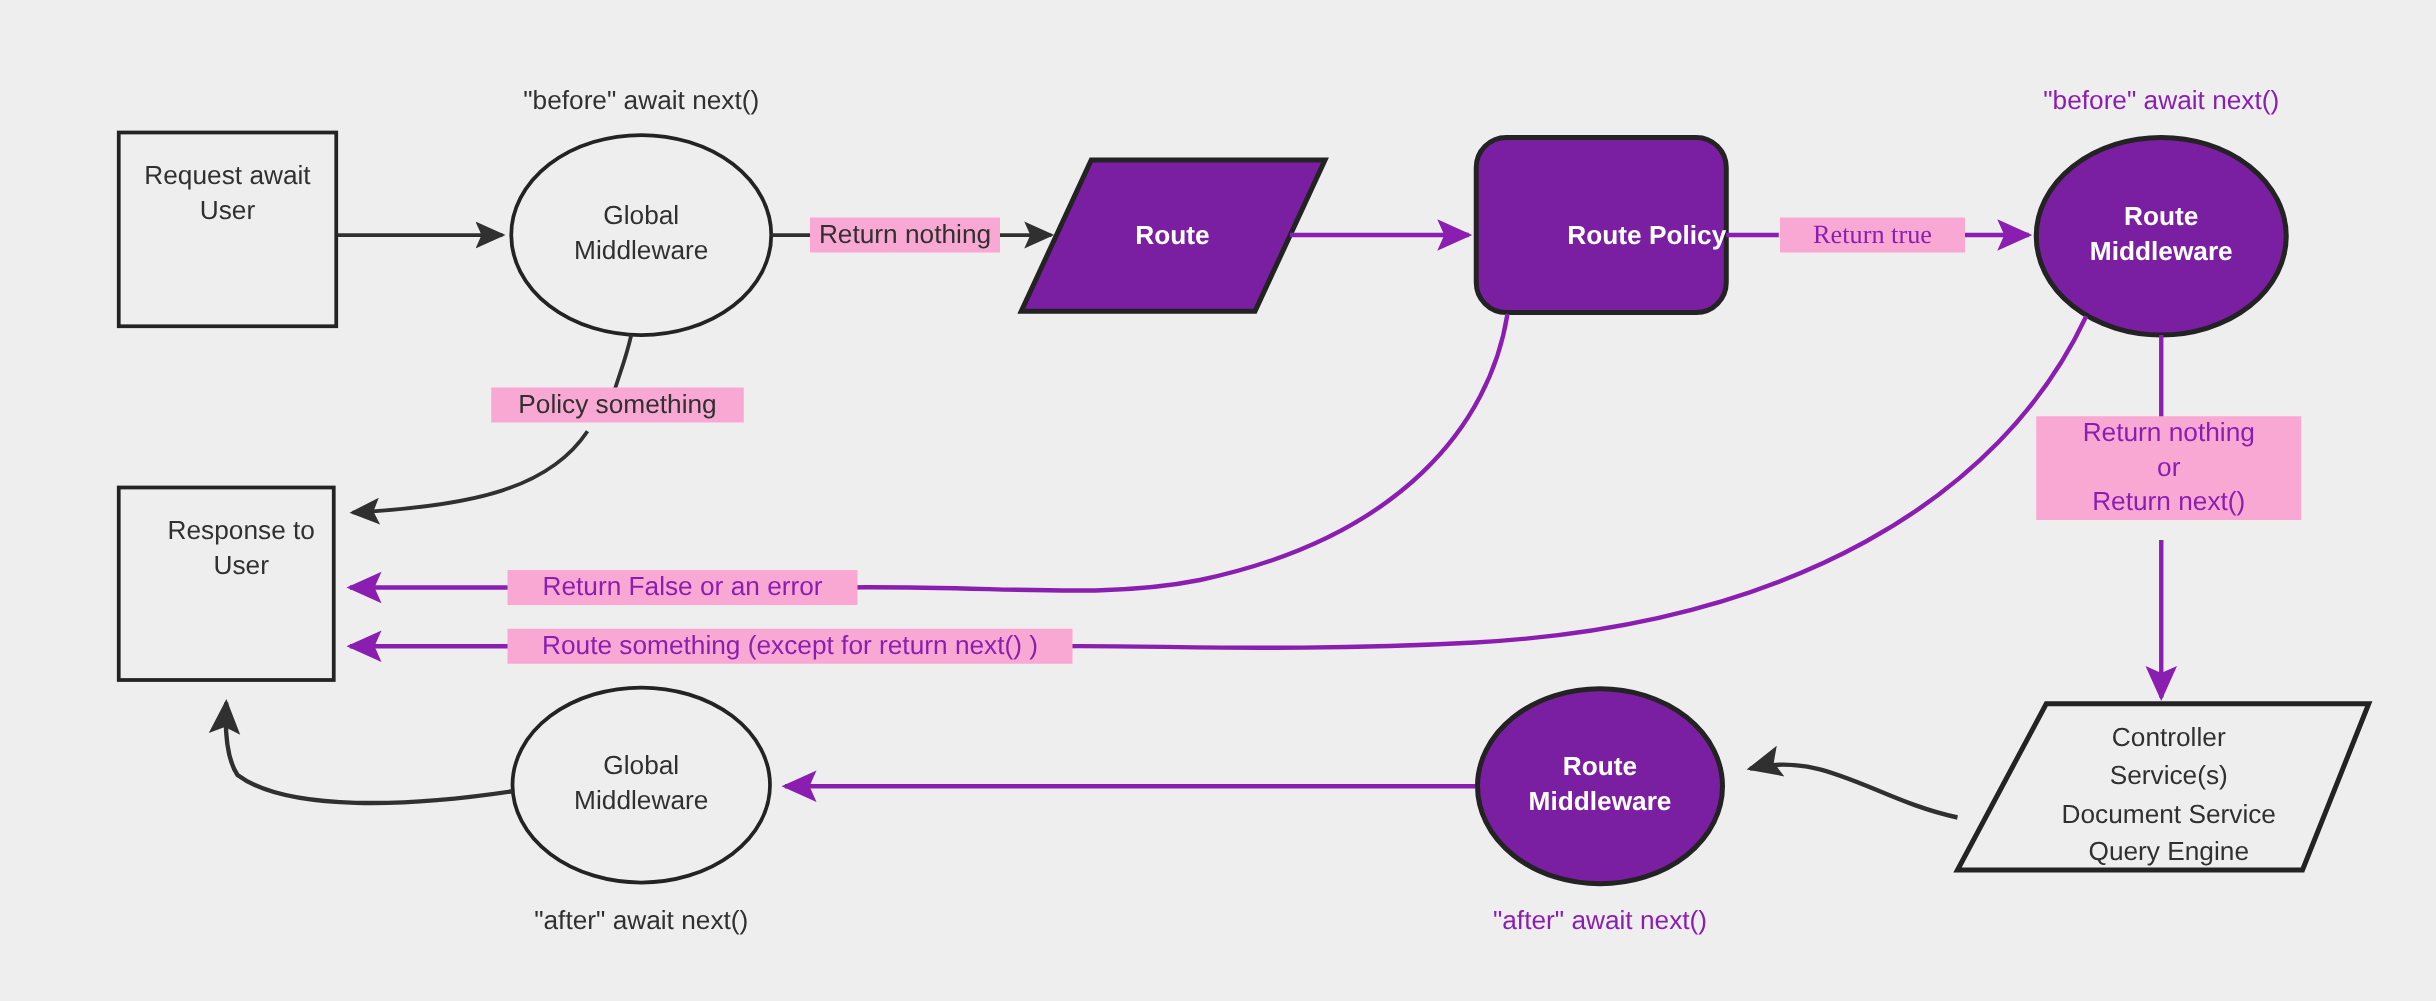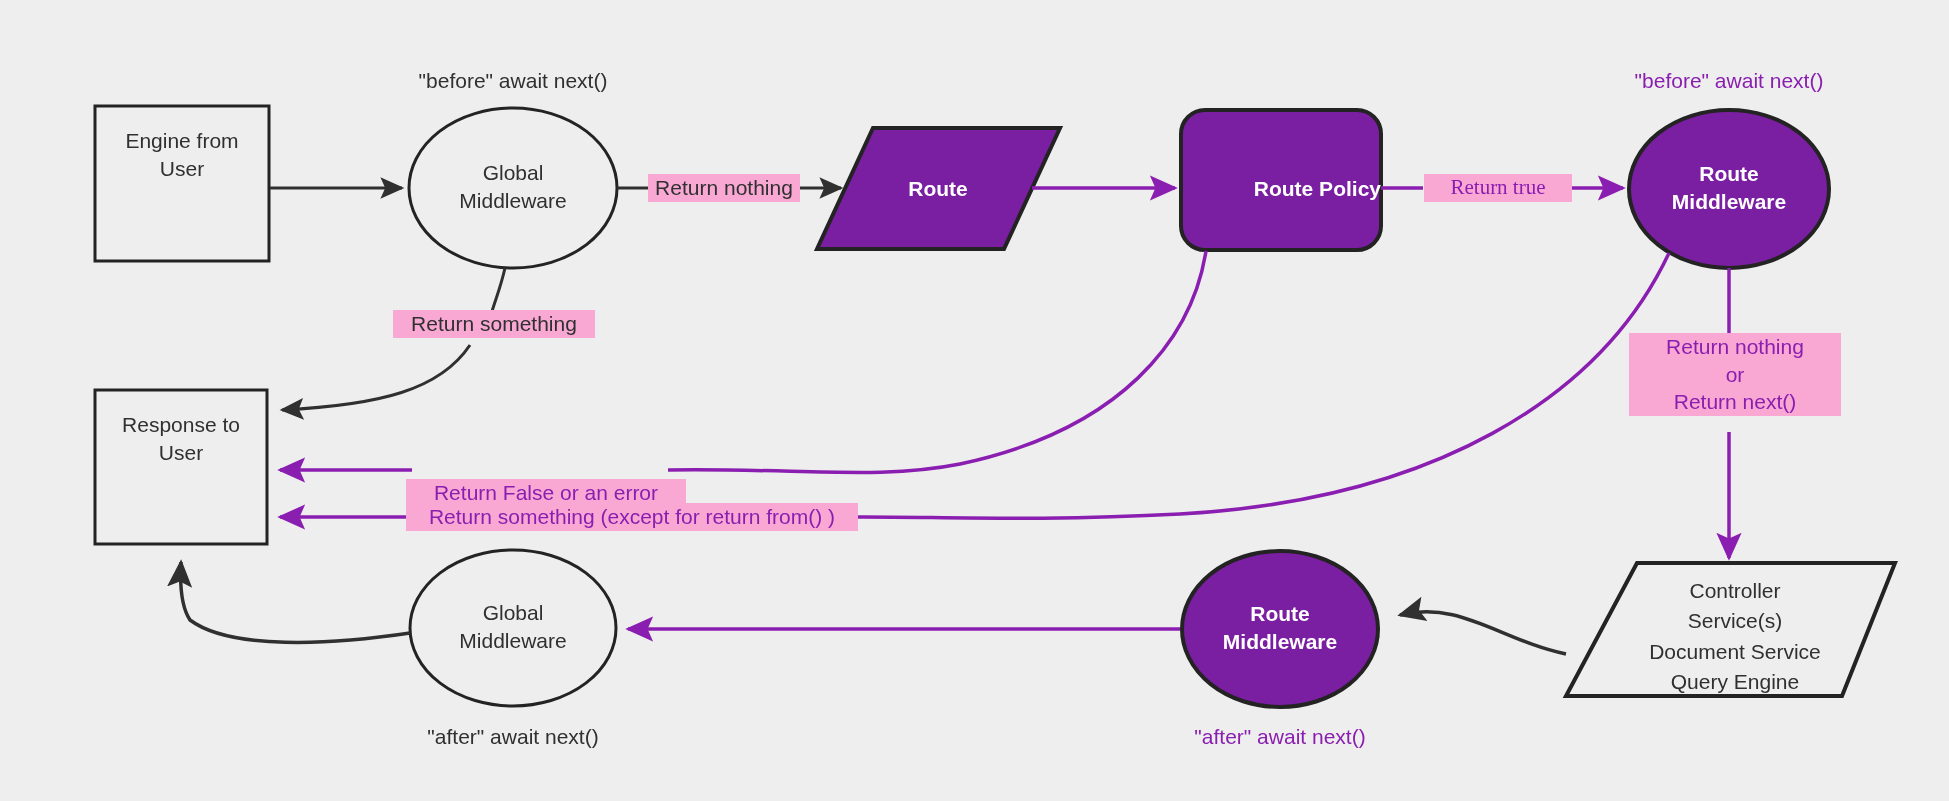--- a/index.html
+++ b/index.html
@@ -109,21 +109,21 @@
     <line x1="1729" y1="268" x2="1729" y2="345" stroke="#8a1eb0" stroke-width="3.5"></line>
     <line x1="1729" y1="432" x2="1729" y2="558" stroke="#8a1eb0" stroke-width="3.5" marker-end="url(#arr-purple)"></line>
 
     <path d="M 1566,654 C 1500,640 1460,600 1400,615" fill="none" stroke="#303030" stroke-width="3.5" marker-end="url(#arr-dark)"></path>
 
     <line x1="1180" y1="629" x2="628" y2="629" stroke="#8a1eb0" stroke-width="3.5" marker-end="url(#arr-purple)"></line>
 
     <path d="M 410,633 C 330,645 230,650 190,620 C 180,605 180,580 181,562" fill="none" stroke="#303030" stroke-width="3.5" marker-end="url(#arr-dark)"></path>
   </svg>
 
-  <div class="shape-label lbl-dark" style="left:95px; top:127px; width:174px;">Engine from
+  <div class="shape-label lbl-dark" style="left:95px; top:127px; width:174px;">Request await
 User</div>
 
   <div class="shape-label lbl-dark" style="left:409px; top:159px; width:208px;">Global
 Middleware</div>
 
   <div class="shape-label lbl-white-bold" style="left:845px; top:175px; width:186px;">Route</div>
 
   <div class="shape-label lbl-white-bold" style="left:1181px; top:175px; width:200px;text-align:right;">Route Policy</div>
 
   <div class="shape-label lbl-white-bold" style="left:1629px; top:160px; width:200px;">Route
@@ -133,38 +133,38 @@
 Service(s)
 Document Service
 Query Engine</div>
 
   <div class="shape-label lbl-white-bold" style="left:1180px; top:600px; width:200px;">Route
 Middleware</div>
 
   <div class="shape-label lbl-dark" style="left:410px; top:599px; width:206px;">Global
 Middleware</div>
 
-  <div class="shape-label lbl-dark" style="left:95px; top:411px; width:172px;">Response to
+  <div class="shape-label lbl-dark" style="left:95px; top:411px; width:172px;padding-left:12px;">Response to
 User</div>
 
   <div class="shape-label lbl-dark" style="left:363px; top:67px; width:300px;">"before" await next()</div>
 
   <div class="shape-label lbl-purple" style="left:1579px; top:67px; width:300px;">"before" await next()</div>
 
   <div class="shape-label lbl-dark" style="left:365px; top:723px; width:296px;">"after" await next()</div>
 
   <div class="shape-label lbl-purple" style="left:1132px; top:723px; width:296px;">"after" await next()</div>
 
   <div class="edge-label lbl-dark" style="left:648px; top:174px; width:140px;">Return nothing</div>
 
-  <div class="edge-label lbl-dark" style="left:393px; top:310px; width:190px;">Return something</div>
+  <div class="edge-label lbl-dark" style="left:393px; top:310px; width:190px;">Policy something</div>
 
   <div class="edge-label lbl-purple" style="left:1424px; top:174px; width:136px;font-family:Liberation Serif, serif;">Return true</div>
 
-  <div class="edge-label lbl-purple" style="left:406px; top:456px; width:268px;margin-top:23px;">Return False or an error</div>
+  <div class="edge-label lbl-purple" style="left:406px; top:456px; width:268px;">Return False or an error</div>
 
-  <div class="edge-label lbl-purple" style="left:406px; top:503px; width:440px;">Return something (except for return from() )</div>
+  <div class="edge-label lbl-purple" style="left:406px; top:503px; width:440px;">Route something (except for return next() )</div>
 
   <div class="edge-label lbl-purple" style="left:1629px; top:333px; width:200px;">Return nothing
 or
 Return next()</div>
 
 </div>
 
 </body></html>

